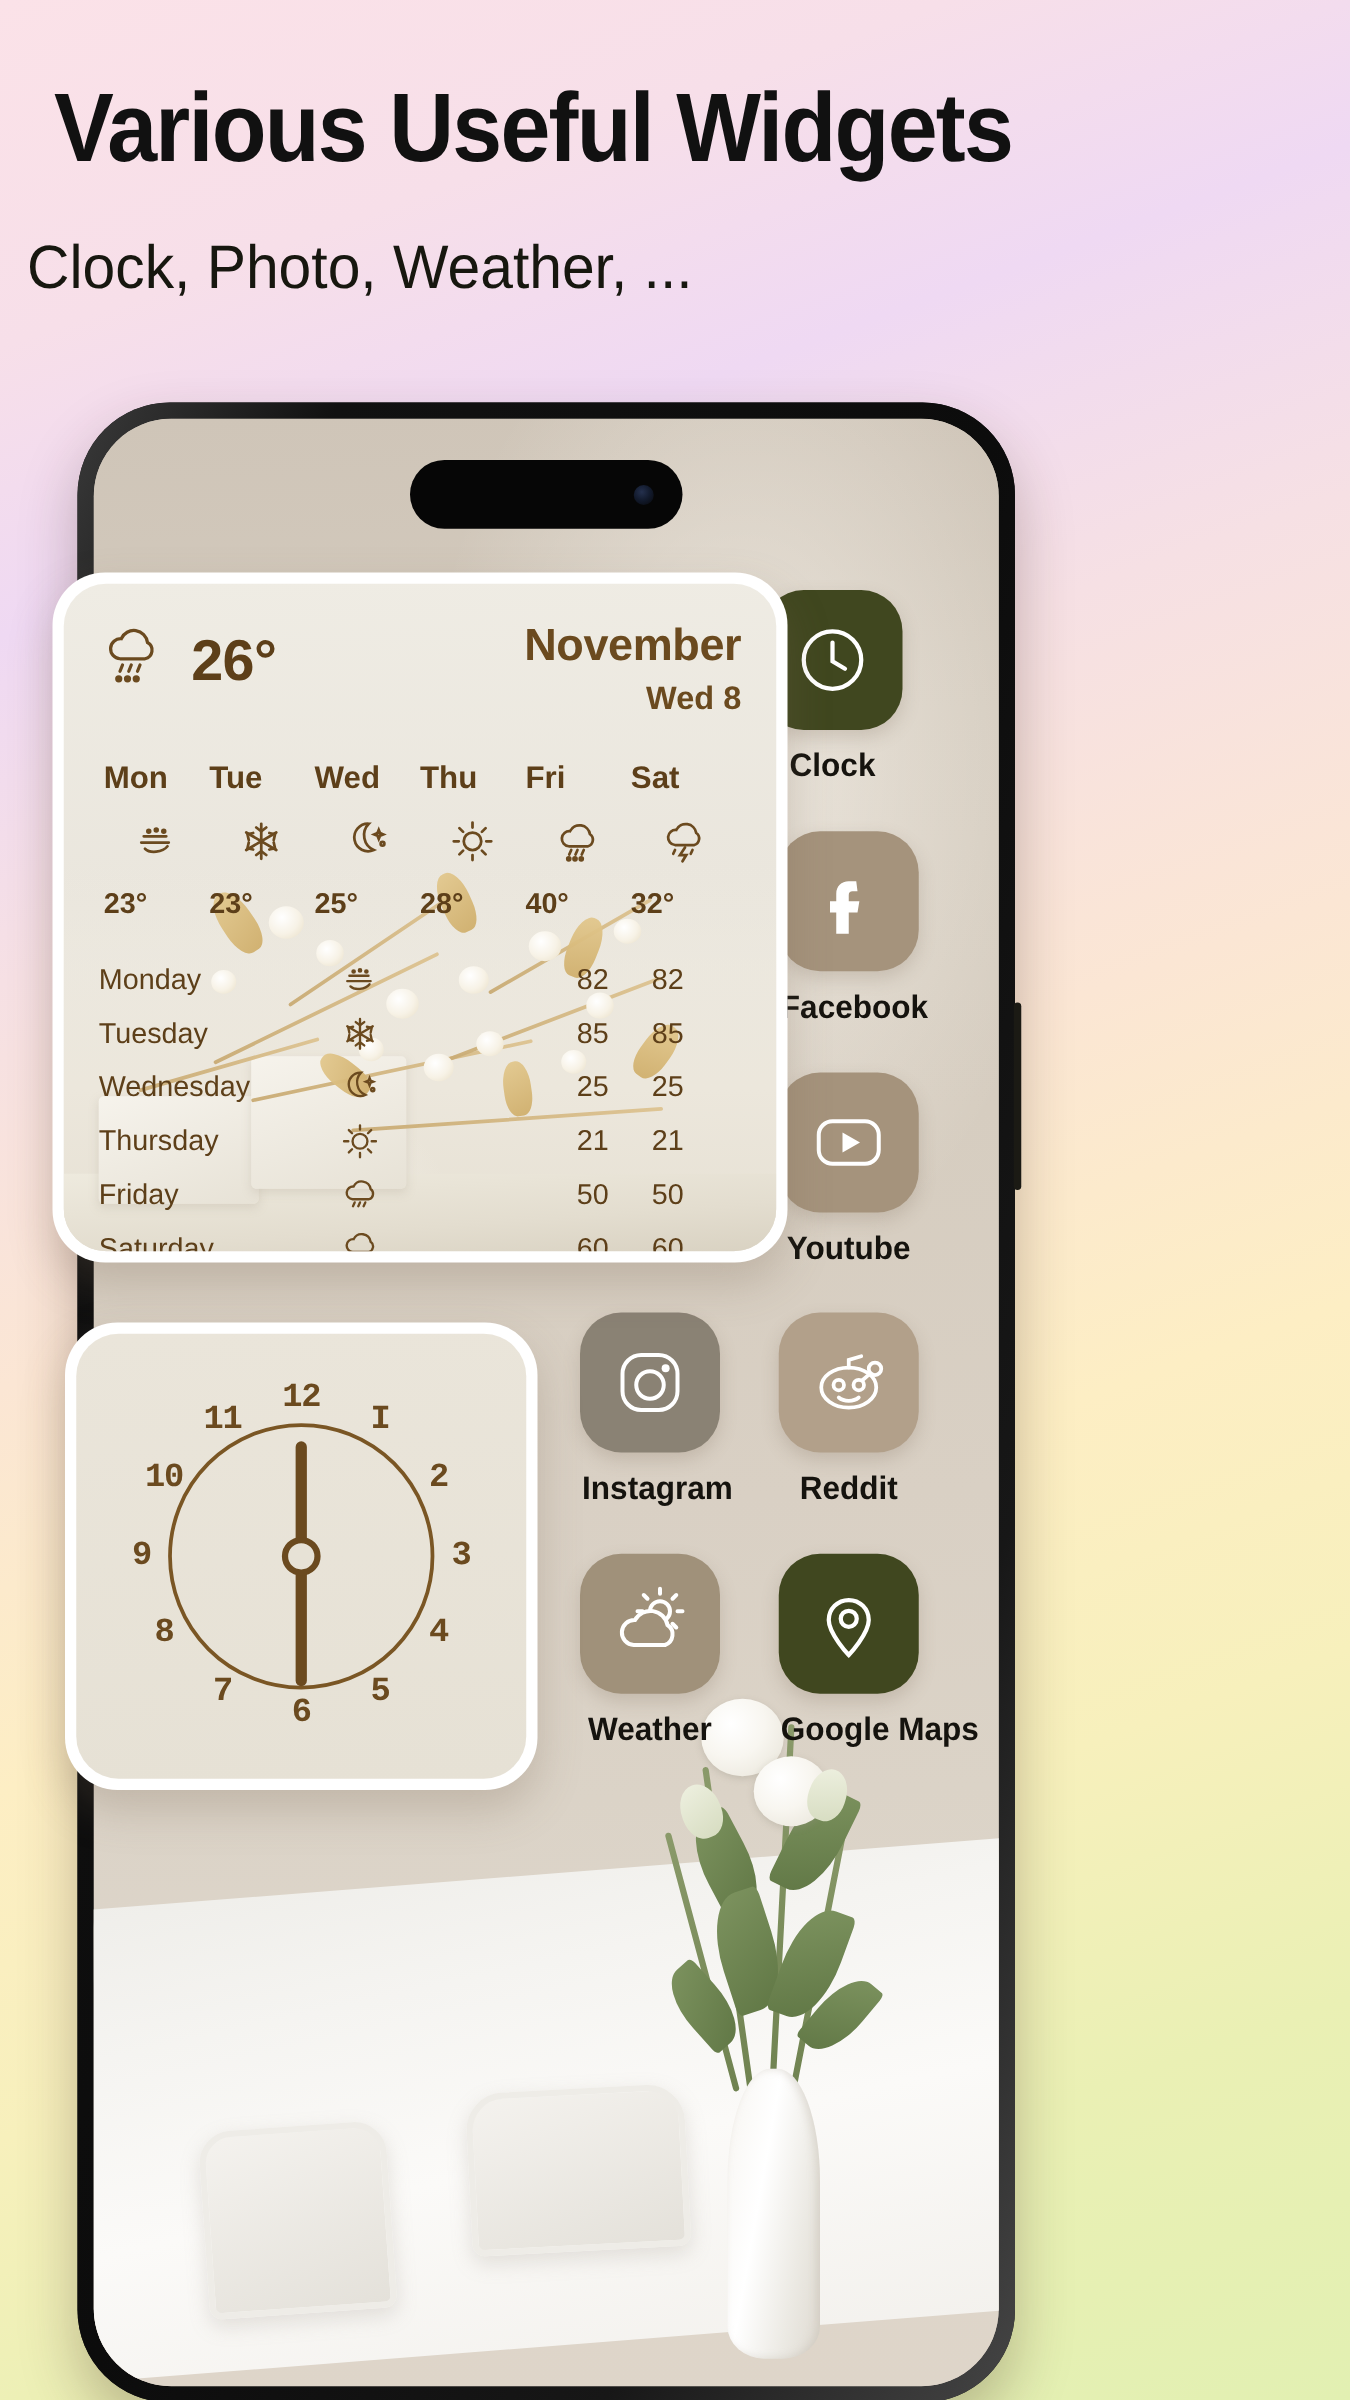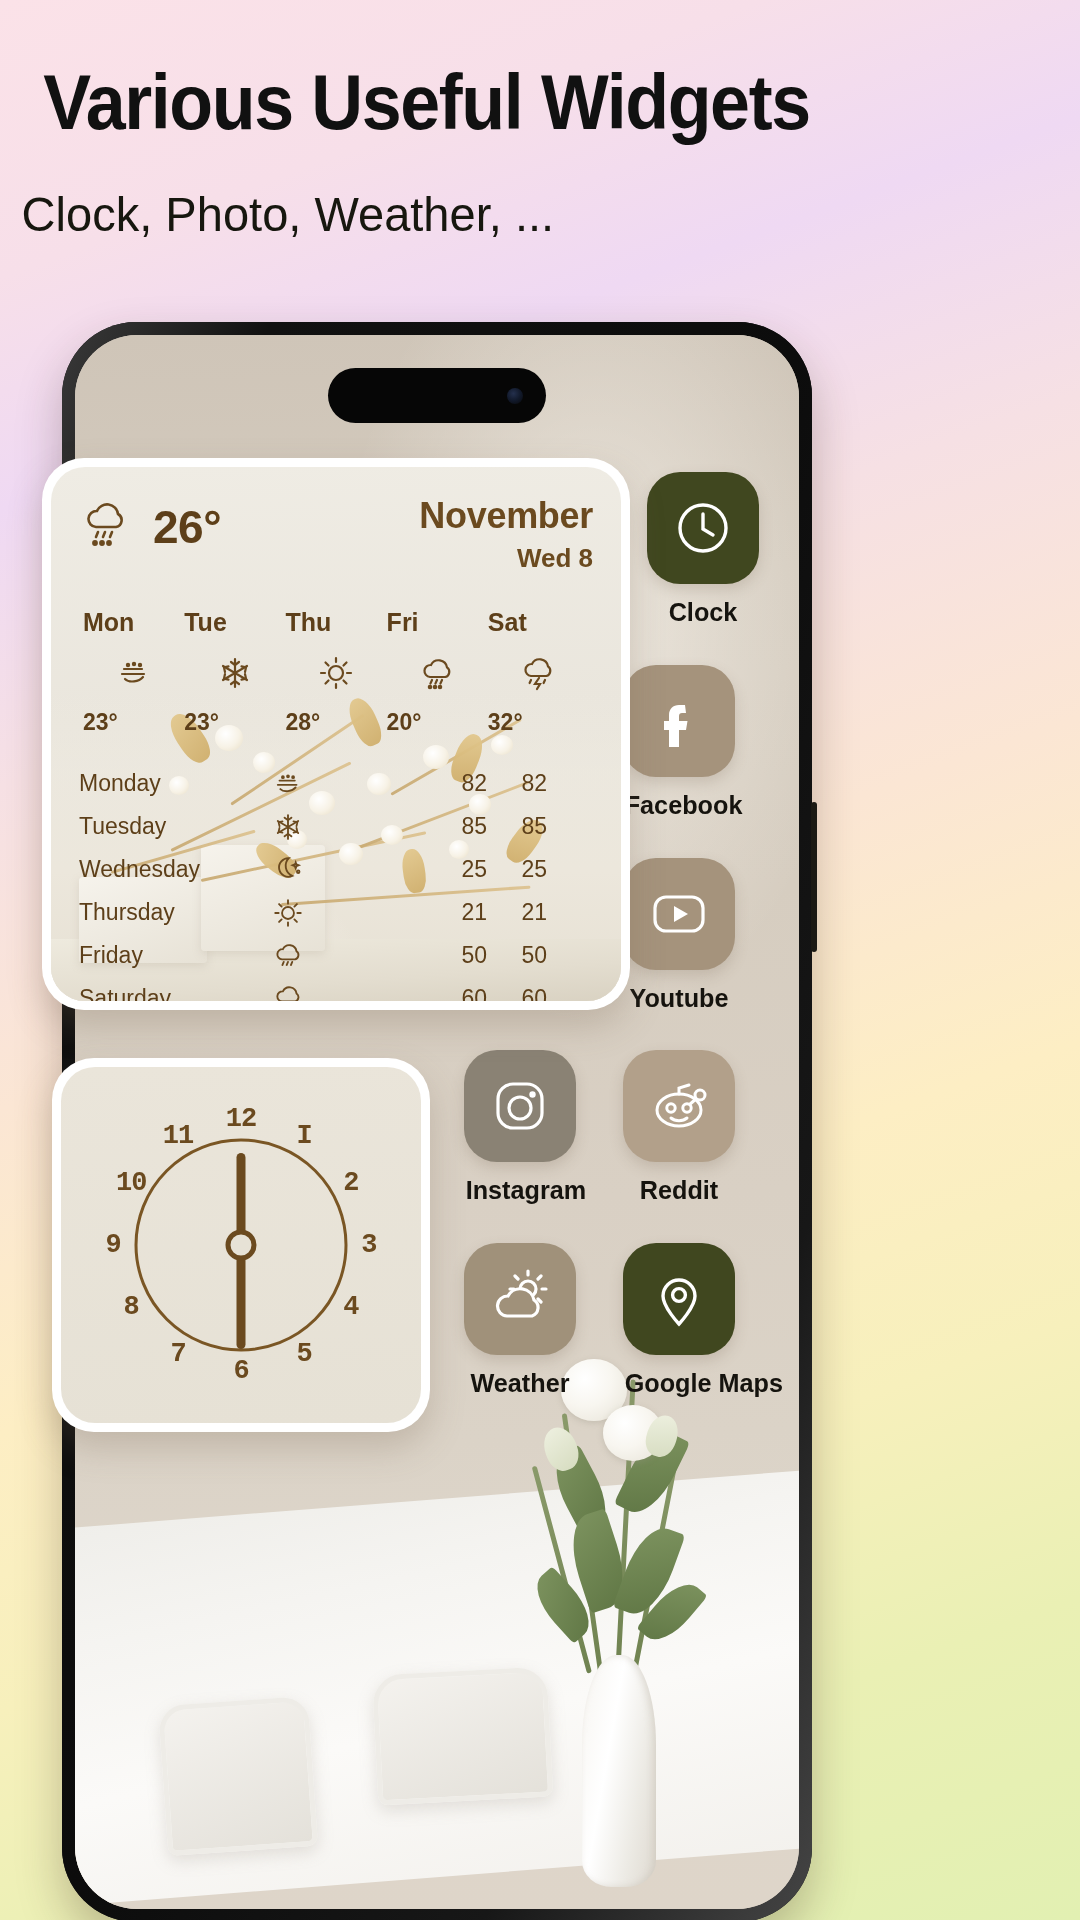--- a/index.html
+++ b/index.html
@@ -308,21 +308,21 @@
     </div>
 
     <div class="island">
       <div class="island-cam"></div>
     </div>
   </div>
 </div>
 
 <div class="apps">
 
-  <div class="app" style="left:647px; top:472px;">
+  <div class="app" style="left:610px; top:472px;">
     <div class="app-ico" style="background:#40471f;">
       <svg width="64" height="64" viewBox="0 0 64 64" fill="none" stroke="#ffffff" stroke-width="3.4">
         <circle cx="32" cy="32" r="23"></circle>
           <path d="M32 18v15l10 6" stroke-linecap="round"></path>
       </svg>
     </div>
     <div class="app-label">Clock</div>
   </div>
 
   <div class="app" style="left:623px; top:665px;">
@@ -466,41 +466,52 @@
           <div class="ww-wname">Tue</div>
           <div class="ww-wicon">
             <svg width="40" height="40" viewBox="0 0 40 40" fill="none" stroke="#6b4a1f" stroke-width="2.2" stroke-linecap="round">
               <path d="M20 6v28M8 13l24 14M32 13L8 27"></path>
               <path d="M16 9l4 3 4-3M16 31l4-3 4 3M10 19l-1-4.6 4.5-1M30 21l1 4.6-4.5 1M30 19l1-4.6-4.5-1M10 21l-1 4.6 4.5 1"></path>
             </svg>
           </div>
           <div class="ww-wtemp">23°</div>
         </div>
         <div class="ww-wcol">
+          <div class="ww-wname">Wed</div>
+          <div class="ww-wicon">
+            <svg width="40" height="40" viewBox="0 0 40 40" fill="none" stroke="#6b4a1f" stroke-width="2.2" stroke-linecap="round">
+              <path d="M25 27a11 11 0 1 1-4-21 13 13 0 0 0 4 21z"></path>
+              <path d="M29 11l1 2.5 2.5 1-2.5 1L29 18l-1-2.5-2.5-1 2.5-1z"></path>
+              <circle cx="32" cy="22" r="1.5"></circle>
+            </svg>
+          </div>
+          <div class="ww-wtemp">25°</div>
+        </div>
+        <div class="ww-wcol">
           <div class="ww-wname">Thu</div>
           <div class="ww-wicon">
             <svg width="40" height="40" viewBox="0 0 40 40" fill="none" stroke="#6b4a1f" stroke-width="2.2" stroke-linecap="round">
               <circle cx="20" cy="20" r="7"></circle>
               <path d="M20 5v4M20 31v4M5 20h4M31 20h4M9.5 9.5l3 3M27.5 27.5l3 3M30.5 9.5l-3 3M12.5 27.5l-3 3"></path>
             </svg>
           </div>
           <div class="ww-wtemp">28°</div>
         </div>
         <div class="ww-wcol">
           <div class="ww-wname">Fri</div>
           <div class="ww-wicon">
             <svg width="40" height="40" viewBox="0 0 40 40" fill="none" stroke="#6b4a1f" stroke-width="2.2" stroke-linecap="round">
               <path d="M13 24a6 6 0 0 1 1-12 8.5 8.5 0 0 1 16 2.4 5.4 5.4 0 0 1-1.6 9.6z"></path>
               <path d="M15 27l-1.6 3.6M20 27l-1.6 3.6M25 27l-1.6 3.6"></path>
               <circle cx="13" cy="34" r="1.2" fill="#6b4a1f"></circle>
                 <circle cx="18" cy="34" r="1.2" fill="#6b4a1f"></circle>
                 <circle cx="23" cy="34" r="1.2" fill="#6b4a1f"></circle>
             </svg>
           </div>
-          <div class="ww-wtemp">20°</div>
+          <div class="ww-wtemp">40°</div>
         </div>
         <div class="ww-wcol">
           <div class="ww-wname">Sat</div>
           <div class="ww-wicon">
             <svg width="40" height="40" viewBox="0 0 40 40" fill="none" stroke="#6b4a1f" stroke-width="2.2" stroke-linecap="round">
               <path d="M13 23a6 6 0 0 1 1-12 8.5 8.5 0 0 1 16 2.4 5.4 5.4 0 0 1-1.6 9.6z"></path>
               <path d="M21 25l-4 6h5l-3 5"></path>
               <path d="M13 27l-1.4 3M27 27l-1.4 3"></path>
             </svg>
           </div>

